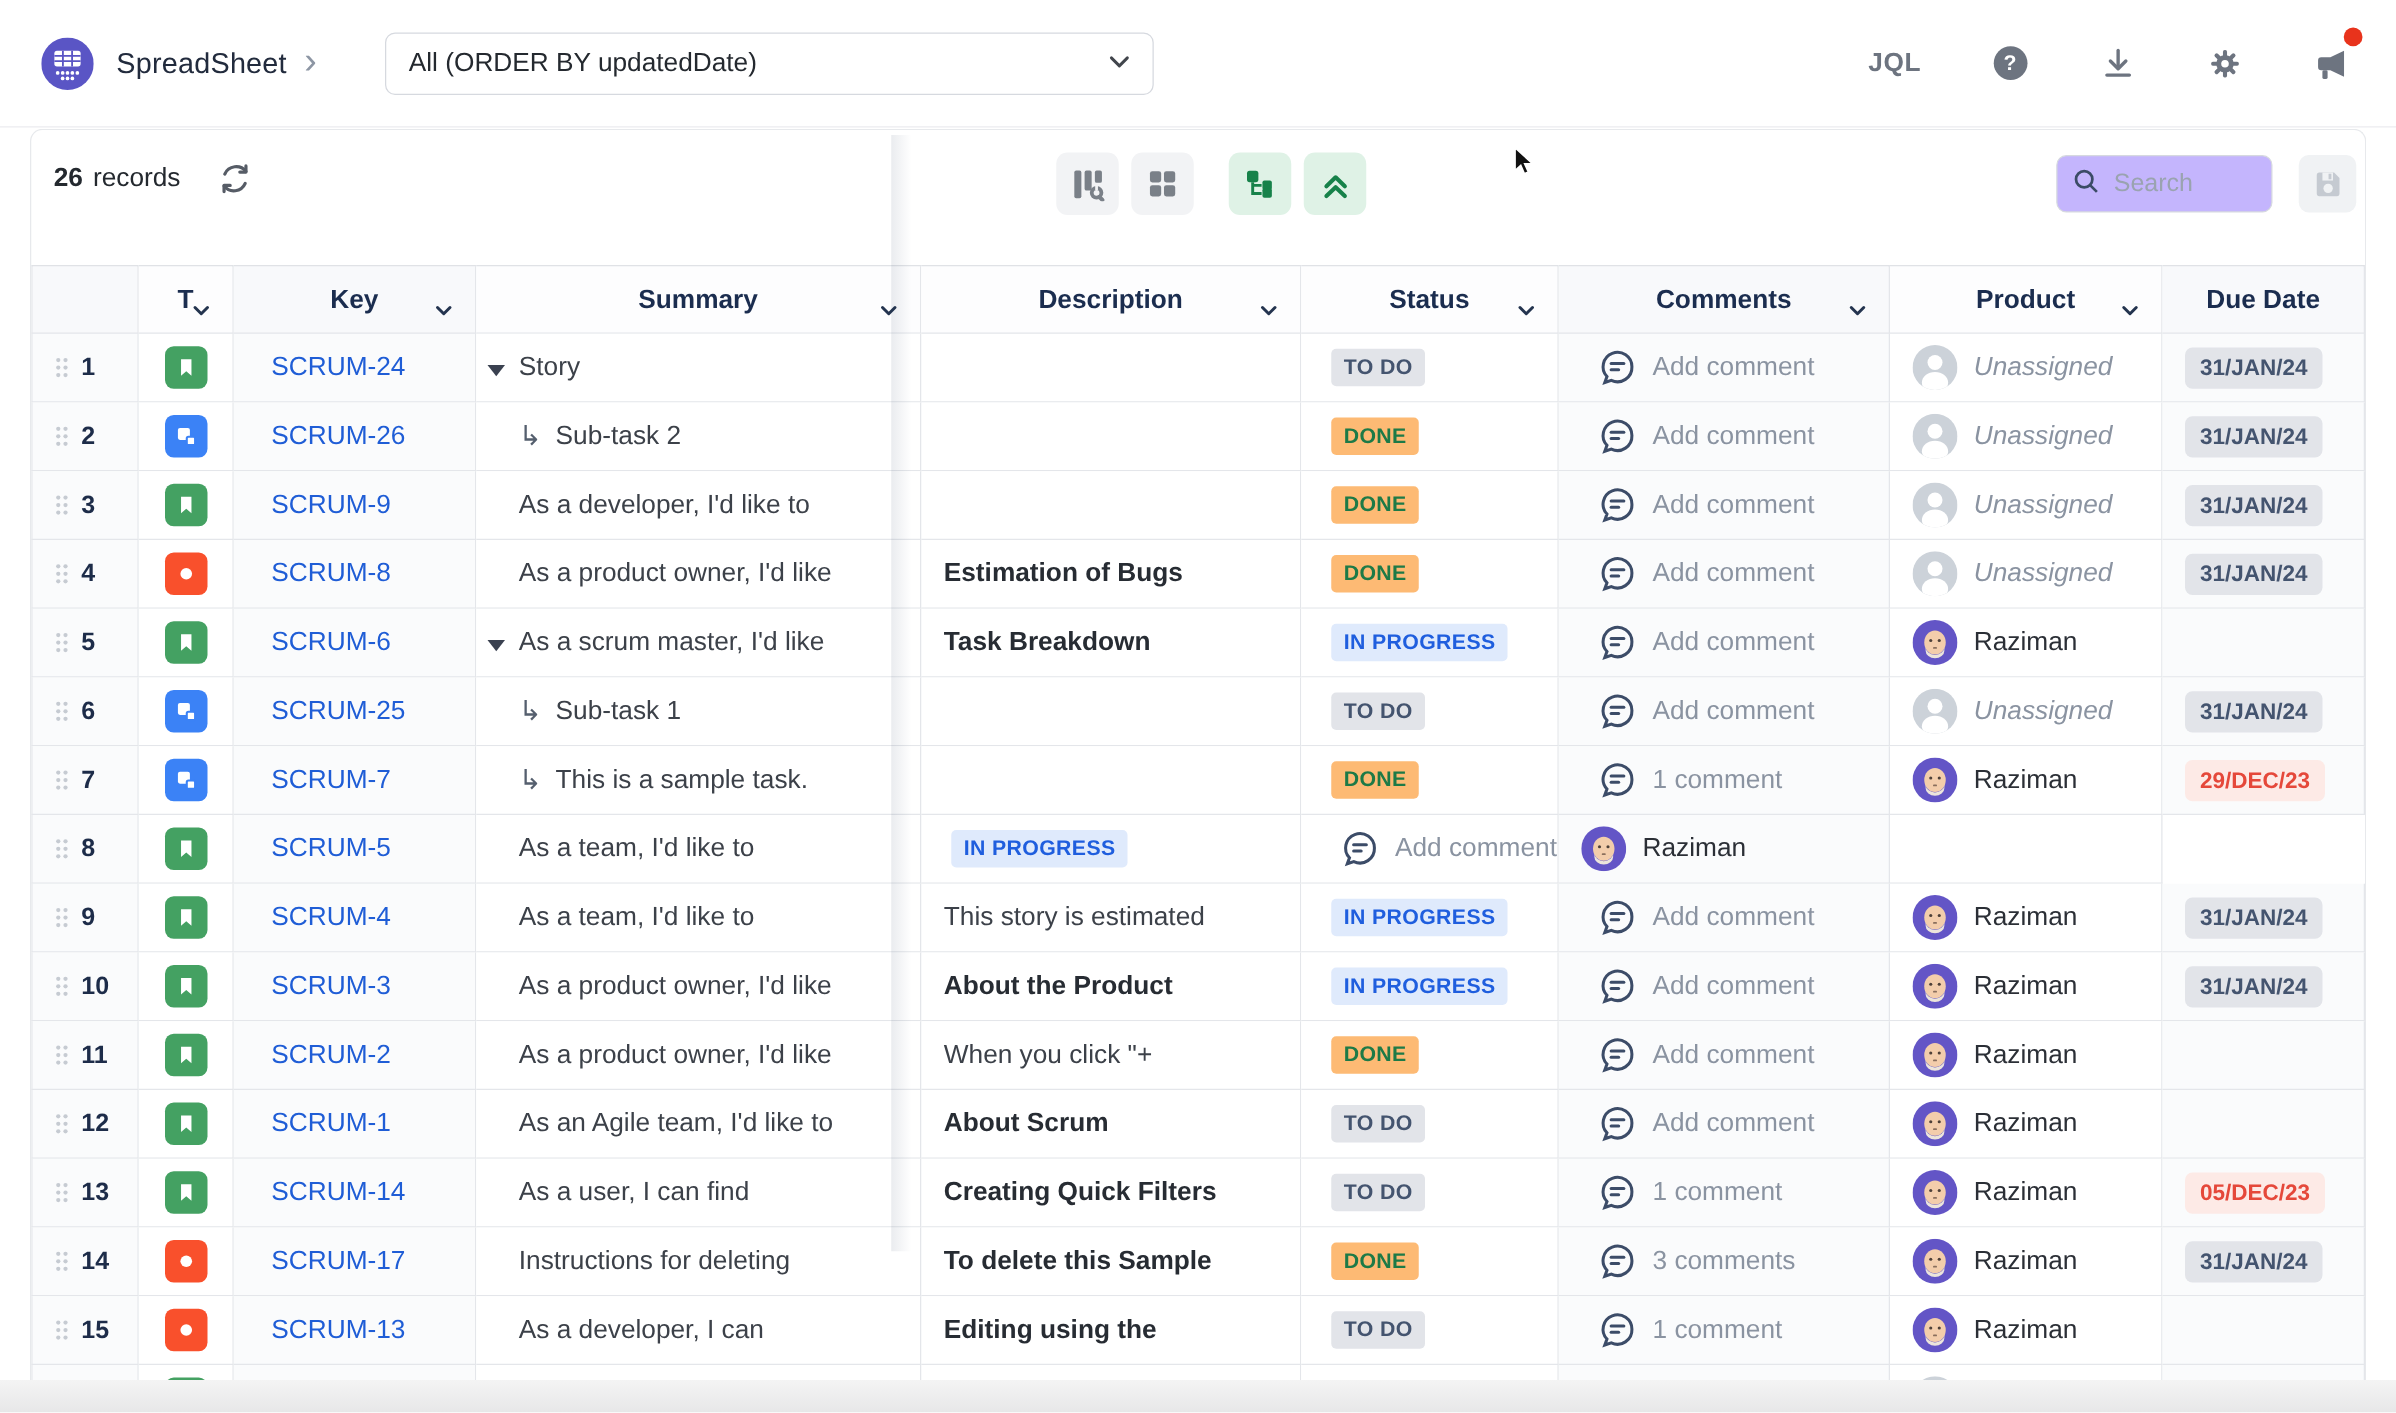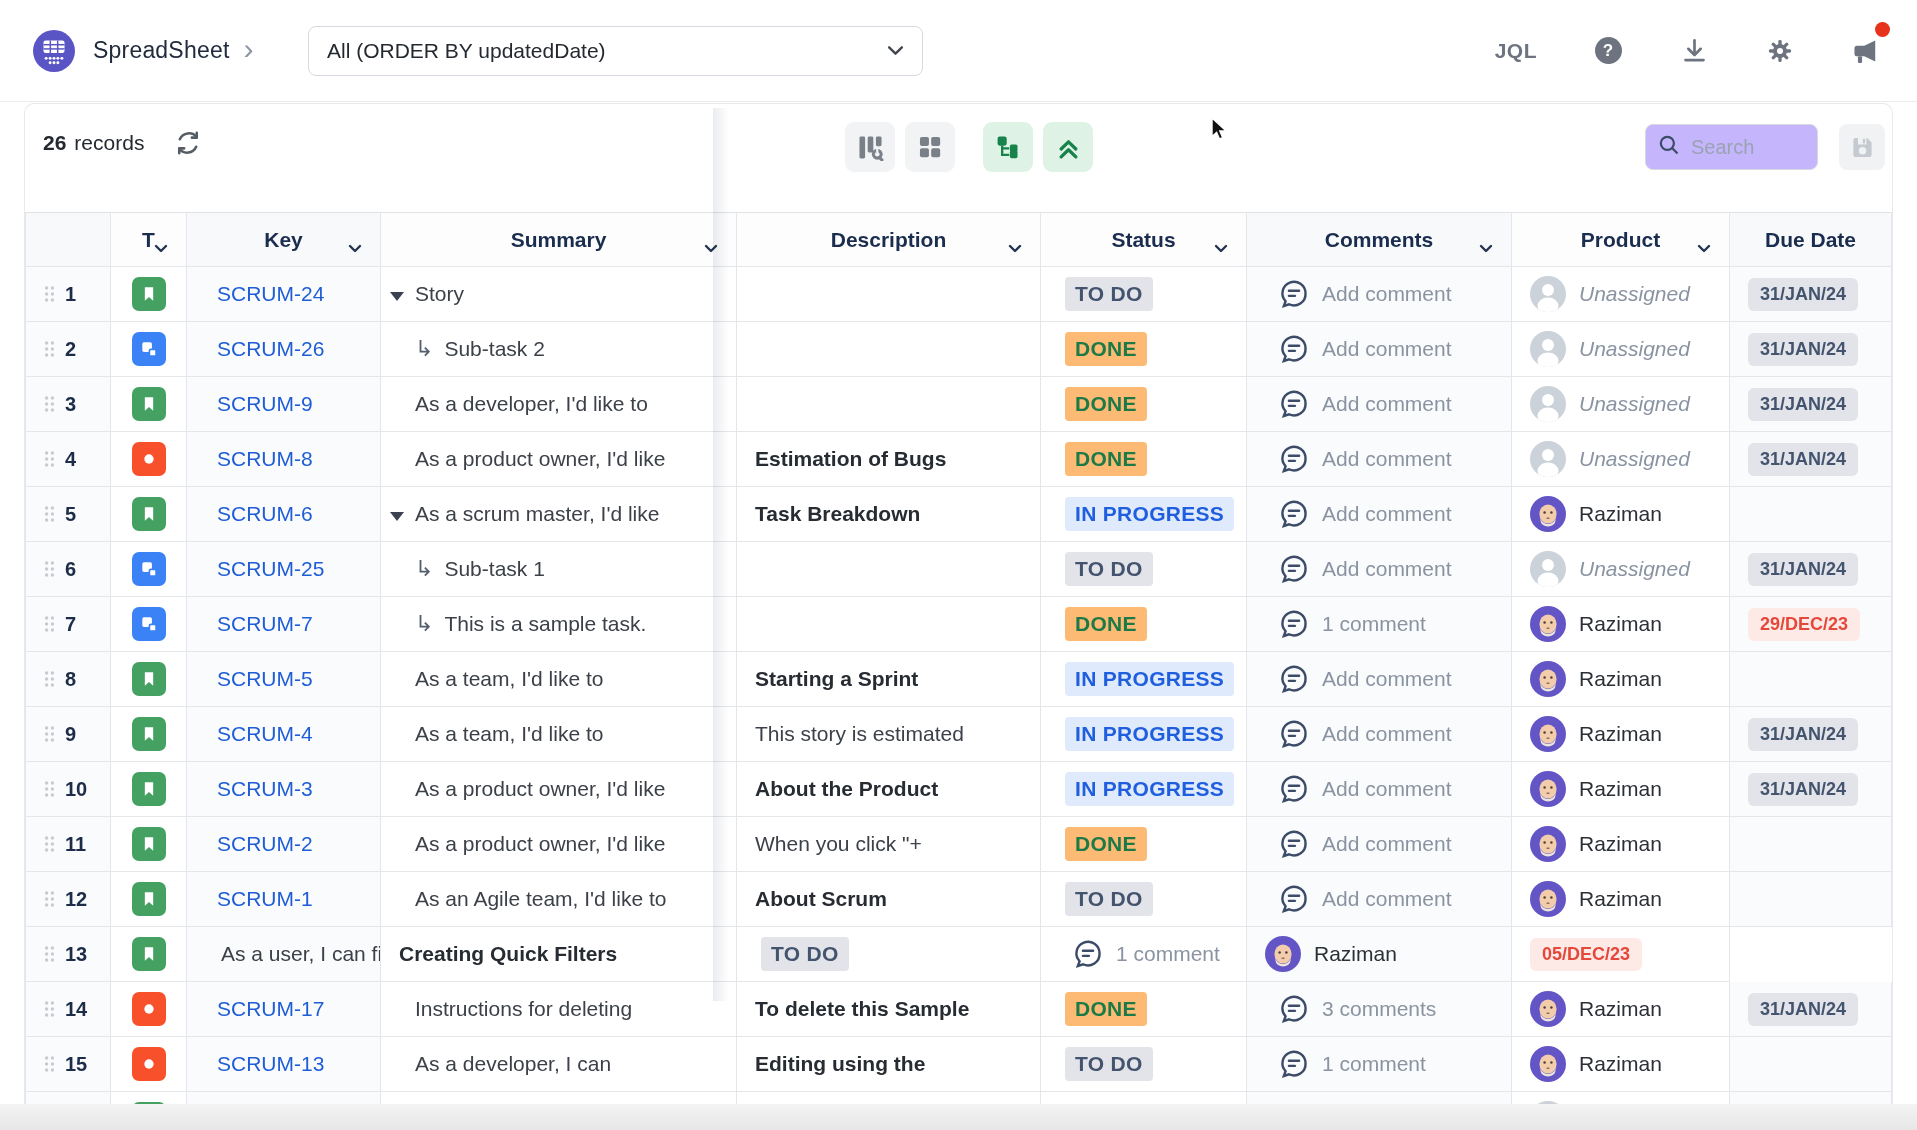--- a/index.html
+++ b/index.html
@@ -68,21 +68,21 @@
   .t-subtask{background:#3b82f6;}
   .c3{padding-left:30px;}
   .key{color:#1f5dd6;cursor:pointer;text-decoration:none;}
   .c4{padding-left:34px;position:relative;cursor:cell;}
   .collapse-tri{position:absolute;left:9px;top:25px;width:0;height:0;
     border-left:7px solid transparent;border-right:7px solid transparent;border-top:9px solid #3a4150;cursor:pointer;}
   .st-arrow{color:#555f6e;font-size:22px;margin-right:11px;}
   .c5{padding-left:18px;cursor:cell;}
   .c5.bold{font-weight:700;color:#272c33;}
   .c6{padding-left:24px;}
-  .badge{font-size:21px;font-weight:700;letter-spacing:.3px;border-radius:4px;padding:5px 10px;cursor:pointer;}
+  .badge{font-size:17px;font-weight:700;letter-spacing:.3px;border-radius:4px;padding:5px 10px;cursor:pointer;}
   .badge.todo{background:#e2e4e9;color:#44546f;}
   .badge.done{background:#fdba74;color:#1d7a47;}
   .badge.prog{background:#dfeafc;color:#1f5ede;}
   .c7{padding-left:32px;cursor:pointer;}
   .cbubble{display:flex;margin-right:13px;}
   .ctext{color:#8a93a1;font-size:21px;}
   .c8{padding-left:18px;cursor:pointer;}
   .avatar{width:36px;height:36px;margin-right:13px;flex:0 0 auto;}
   .aname{font-size:21px;color:#2b2f36;}
   .aname.unassigned{font-style:italic;color:#8a93a1;}
@@ -758,23 +758,20 @@
                 <path d="M7 4h10v16l-5-4.4L7 20z" fill="#fff"></path>
               </svg>
             </span>
     </div>
     <div class="td c3">
             <a class="key">SCRUM-5</a>
           </div>
     <div class="td c4">
             <span>As a team, I'd like to</span>
           </div>
-    <div class="td c5 bold">
-            <span>Starting a Sprint</span>
-          </div>
     <div class="td c6">
             <span class="badge prog">IN PROGRESS</span>
           </div>
     <div class="td c7">
       <span class="cbubble">
               <svg viewBox="0 0 26 26" width="30" height="30" fill="none" stroke="#3c4c68" stroke-width="2.1" stroke-linecap="round">
                 <path d="M23 12.5A10 10 0 1 0 5.7 19.3L4.2 23.4l4.5-1.5A10 10 0 0 0 23 12.5z"></path>
                 <line x1="8.6" y1="10.2" x2="17.4" y2="10.2"></line>
                 <line x1="8.6" y1="14.6" x2="13.8" y2="14.6"></line>
               </svg>
@@ -1046,20 +1043,23 @@
             </span>
       <span class="rownum">13</span>
     </div>
     <div class="td c2">
       <span class="ticon t-story">
               <svg viewBox="0 0 24 24" width="20" height="20">
                 <path d="M7 4h10v16l-5-4.4L7 20z" fill="#fff"></path>
               </svg>
             </span>
     </div>
+    <div class="td c3">
+            <a class="key">SCRUM-14</a>
+          </div>
     <div class="td c4">
             <span>As a user, I can find</span>
           </div>
     <div class="td c5 bold">
             <span>Creating Quick Filters</span>
           </div>
     <div class="td c6">
             <span class="badge todo">TO DO</span>
           </div>
     <div class="td c7">

